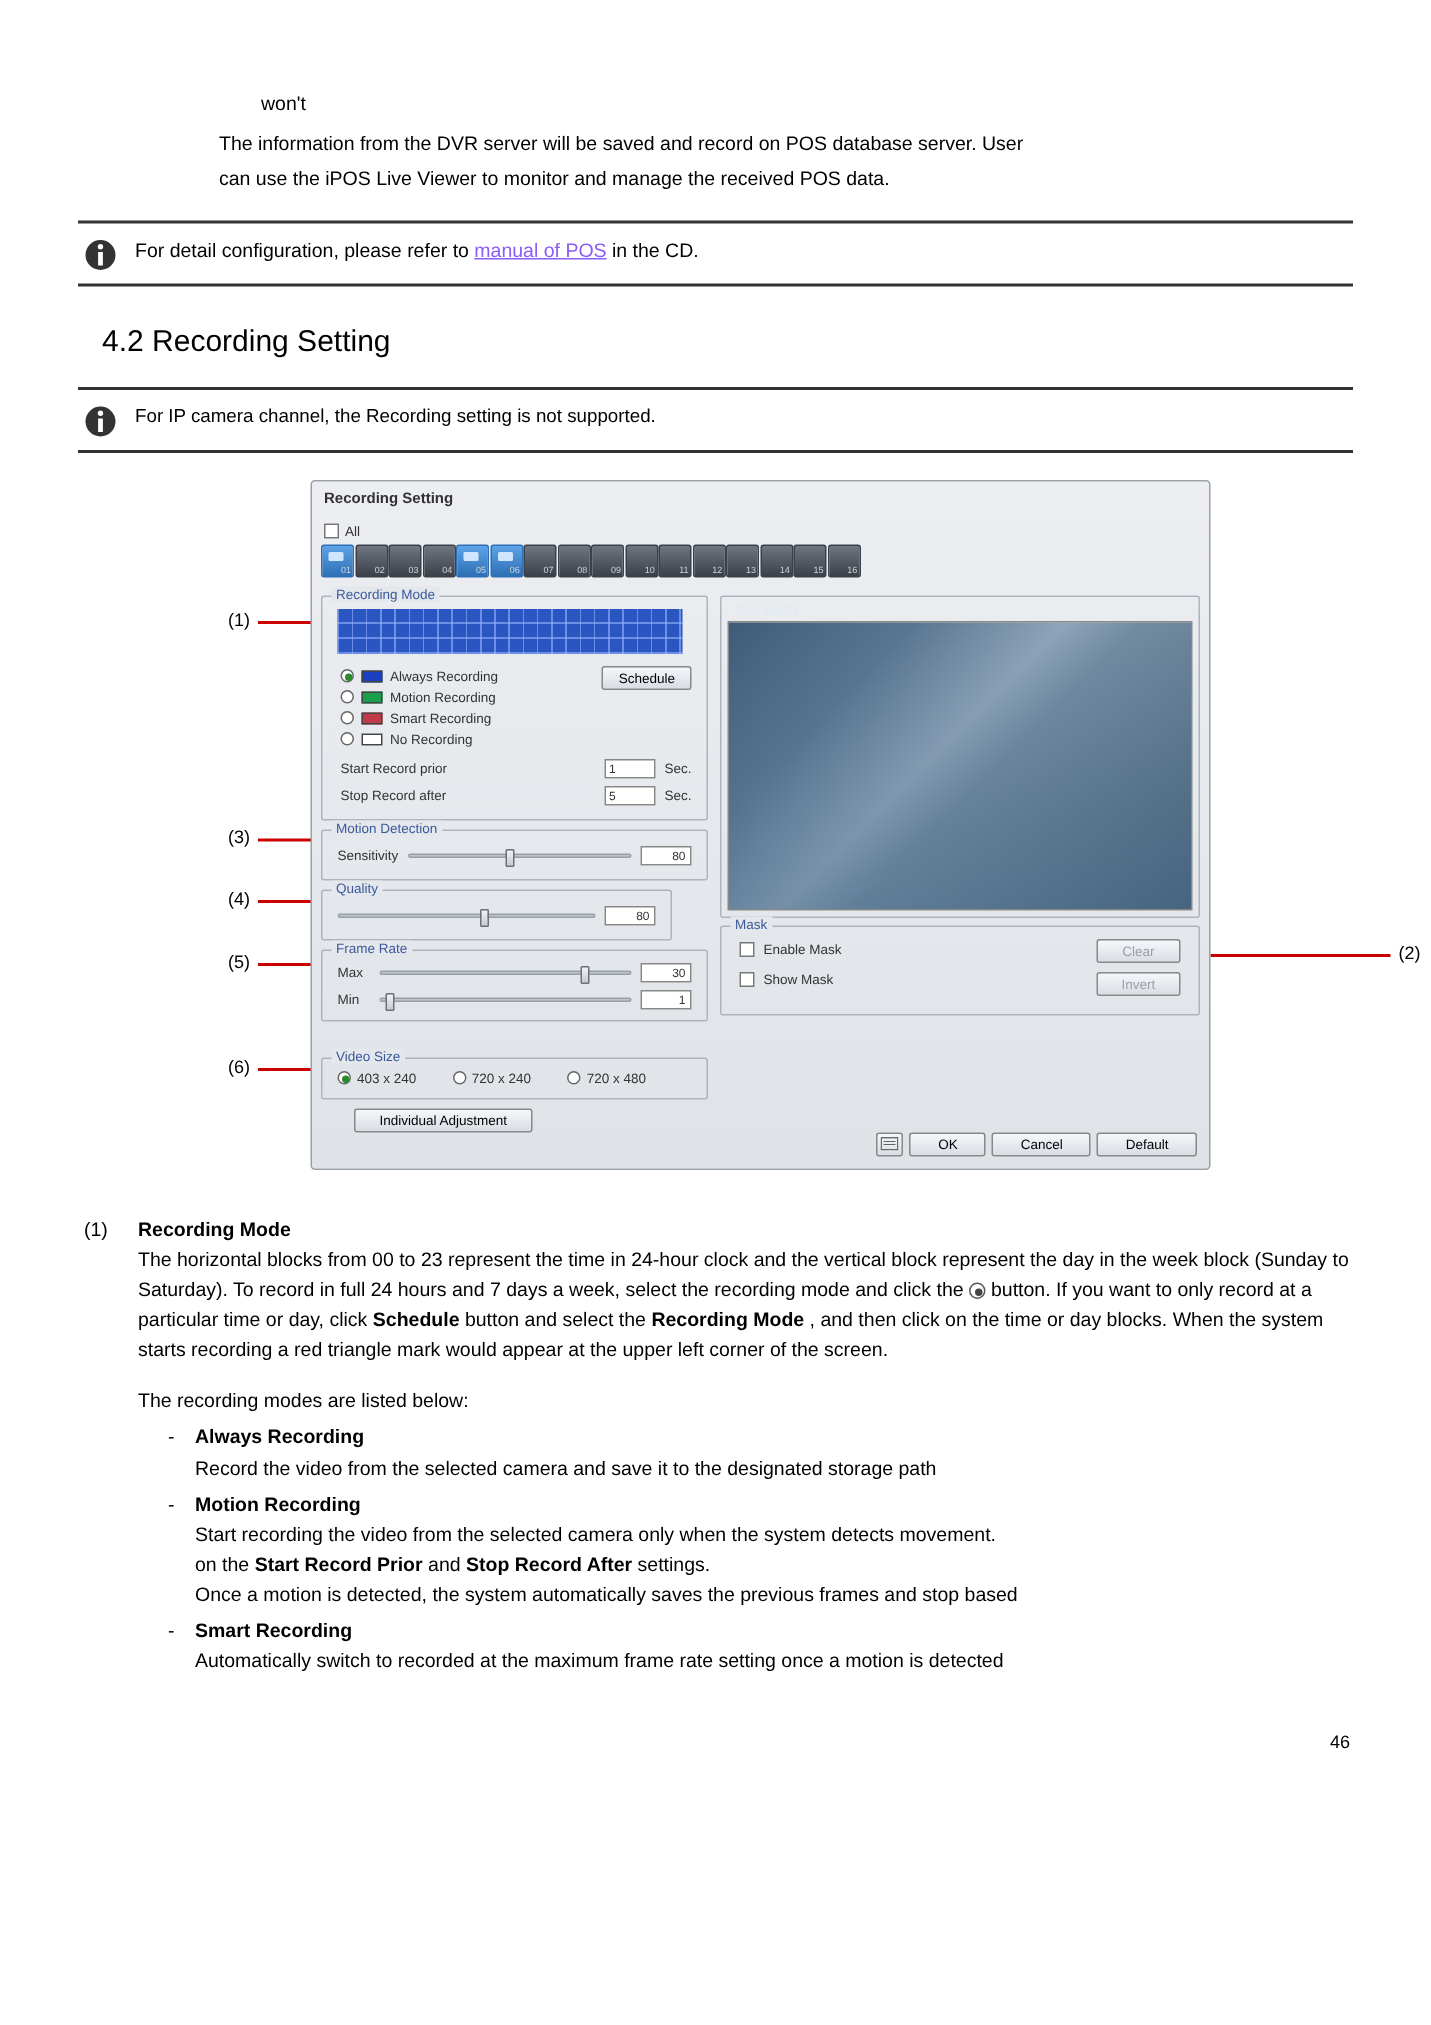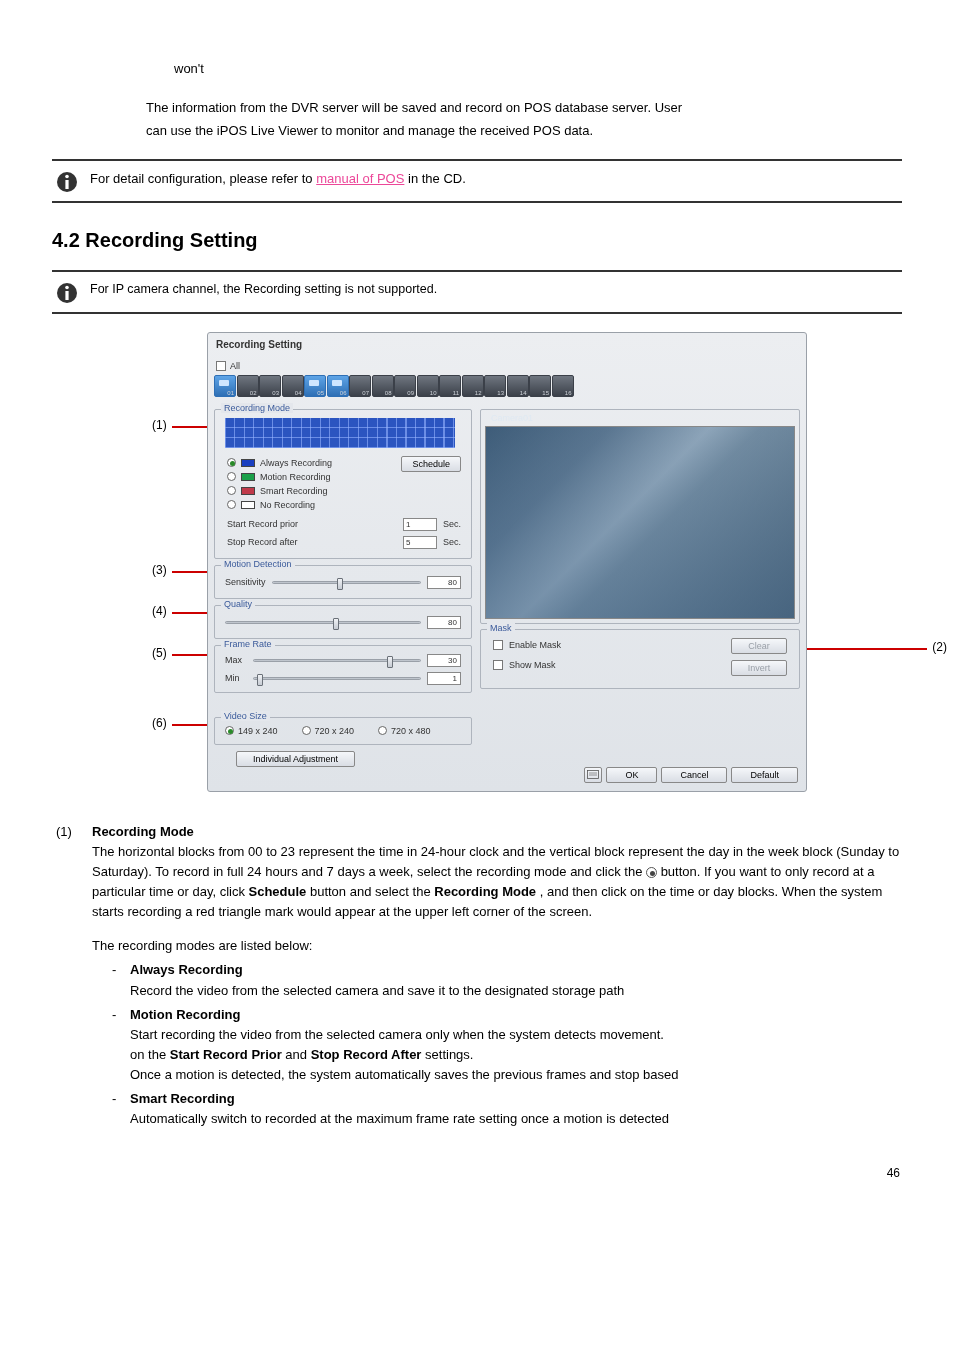--- a/index.html
+++ b/index.html
@@ -15,22 +15,22 @@
   .page {
     padding: 60px 52px 80px 52px;
     position: relative;
   }
   .body-text {
     font-size: 13px;
     line-height: 1.45;
     margin: 0 0 14px 0;
   }
   .body-text.noindent { padding-left: 94px; }
-  .wont-line { padding-left: 122px; margin-bottom: 20px; }
-  .link { color: #ec4899; text-decoration: underline; }
+  .wont-line { padding-left: 122px; margin-bottom: 8px; }
+  .link { color: #8b5cf6; text-decoration: underline; }
 
   
   .info-box {
     border-top: 2px solid #333;
     border-bottom: 2px solid #333;
     padding: 8px 0 8px 0;
     display: flex;
     align-items: flex-start;
     margin: 18px 0;
   }
@@ -86,21 +86,21 @@
     border-radius:2px;
   }
   .group-label{
     position:absolute; left:6px; top:-7px;
     background: #e4e7ec; padding:0 3px; font-size:9px; color:#3a5a9a;
   }
   .g-recmode { left:6px; top:76px; width:258px; height:150px; }
   .g-camera  { left:272px; top:76px; width:320px; height:215px; }
   .g-mask    { left:272px; top:296px; width:320px; height:60px; }
   .g-motion  { left:6px; top:232px; width:258px; height:34px; }
-  .g-quality { left:6px; top:272px; width:258px; height:34px; }
+  .g-quality { left:6px; top:272px; width:234px; height:34px; }
   .g-frame   { left:6px; top:312px; width:258px; height:48px; }
   .g-vsize   { left:6px; top:384px; width:258px; height:28px; }
 
   .timeline {
     position:absolute; left:10px; top:8px;
     width:230px; height:30px;
     background:#2b55c0;
   }
   .timeline::after{
     content:"";
@@ -193,21 +193,21 @@
       <rect x="9.4" y="9" width="3.2" height="9" fill="#fff"></rect>
     </svg>
     <div class="text">
       <span>For detail configuration</span><span>,</span>
       <span> please refer to </span>
       <a href="#" class="link">manual of POS</a>
       <span> in the CD.</span>
     </div>
   </div>
 
-  <h2 style="font-size:20px;font-weight:bold;margin:26px 0 6px 0;">4.2 Recording Setting</h2>
+  <h2 style="font-size:20px;font-weight:normal;margin:26px 0 6px 16px;">4.2 Recording Setting</h2>
 
   <div class="info-box">
     <svg class="icon-i" width="22" height="22">
       <circle cx="11" cy="11" r="10" fill="#333"></circle>
       <circle cx="11" cy="5.5" r="1.8" fill="#fff"></circle>
       <rect x="9.4" y="9" width="3.2" height="9" fill="#fff"></rect>
     </svg>
     <div class="text small">For IP camera channel, the Recording setting is not supported.</div>
   </div>
 
@@ -391,21 +391,21 @@
             </div>
           <div class="valbox">1</div>
         </div>
       </div>
 
       <div class="group g-vsize">
         <span class="group-label">Video Size</span>
         <div style="position:absolute;left:10px;top:8px;display:flex;gap:24px;font-size:9px;align-items:center;">
           <span style="display:flex;align-items:center;gap:4px;">
               <div class="radio on"></div>
-              <span>149 x 240</span>
+              <span>403 x 240</span>
             </span>
           <span style="display:flex;align-items:center;gap:4px;">
               <div class="radio"></div>
               <span>720 x 240</span>
             </span>
           <span style="display:flex;align-items:center;gap:4px;">
               <div class="radio"></div>
               <span>720 x 480</span>
             </span>
         </div>

